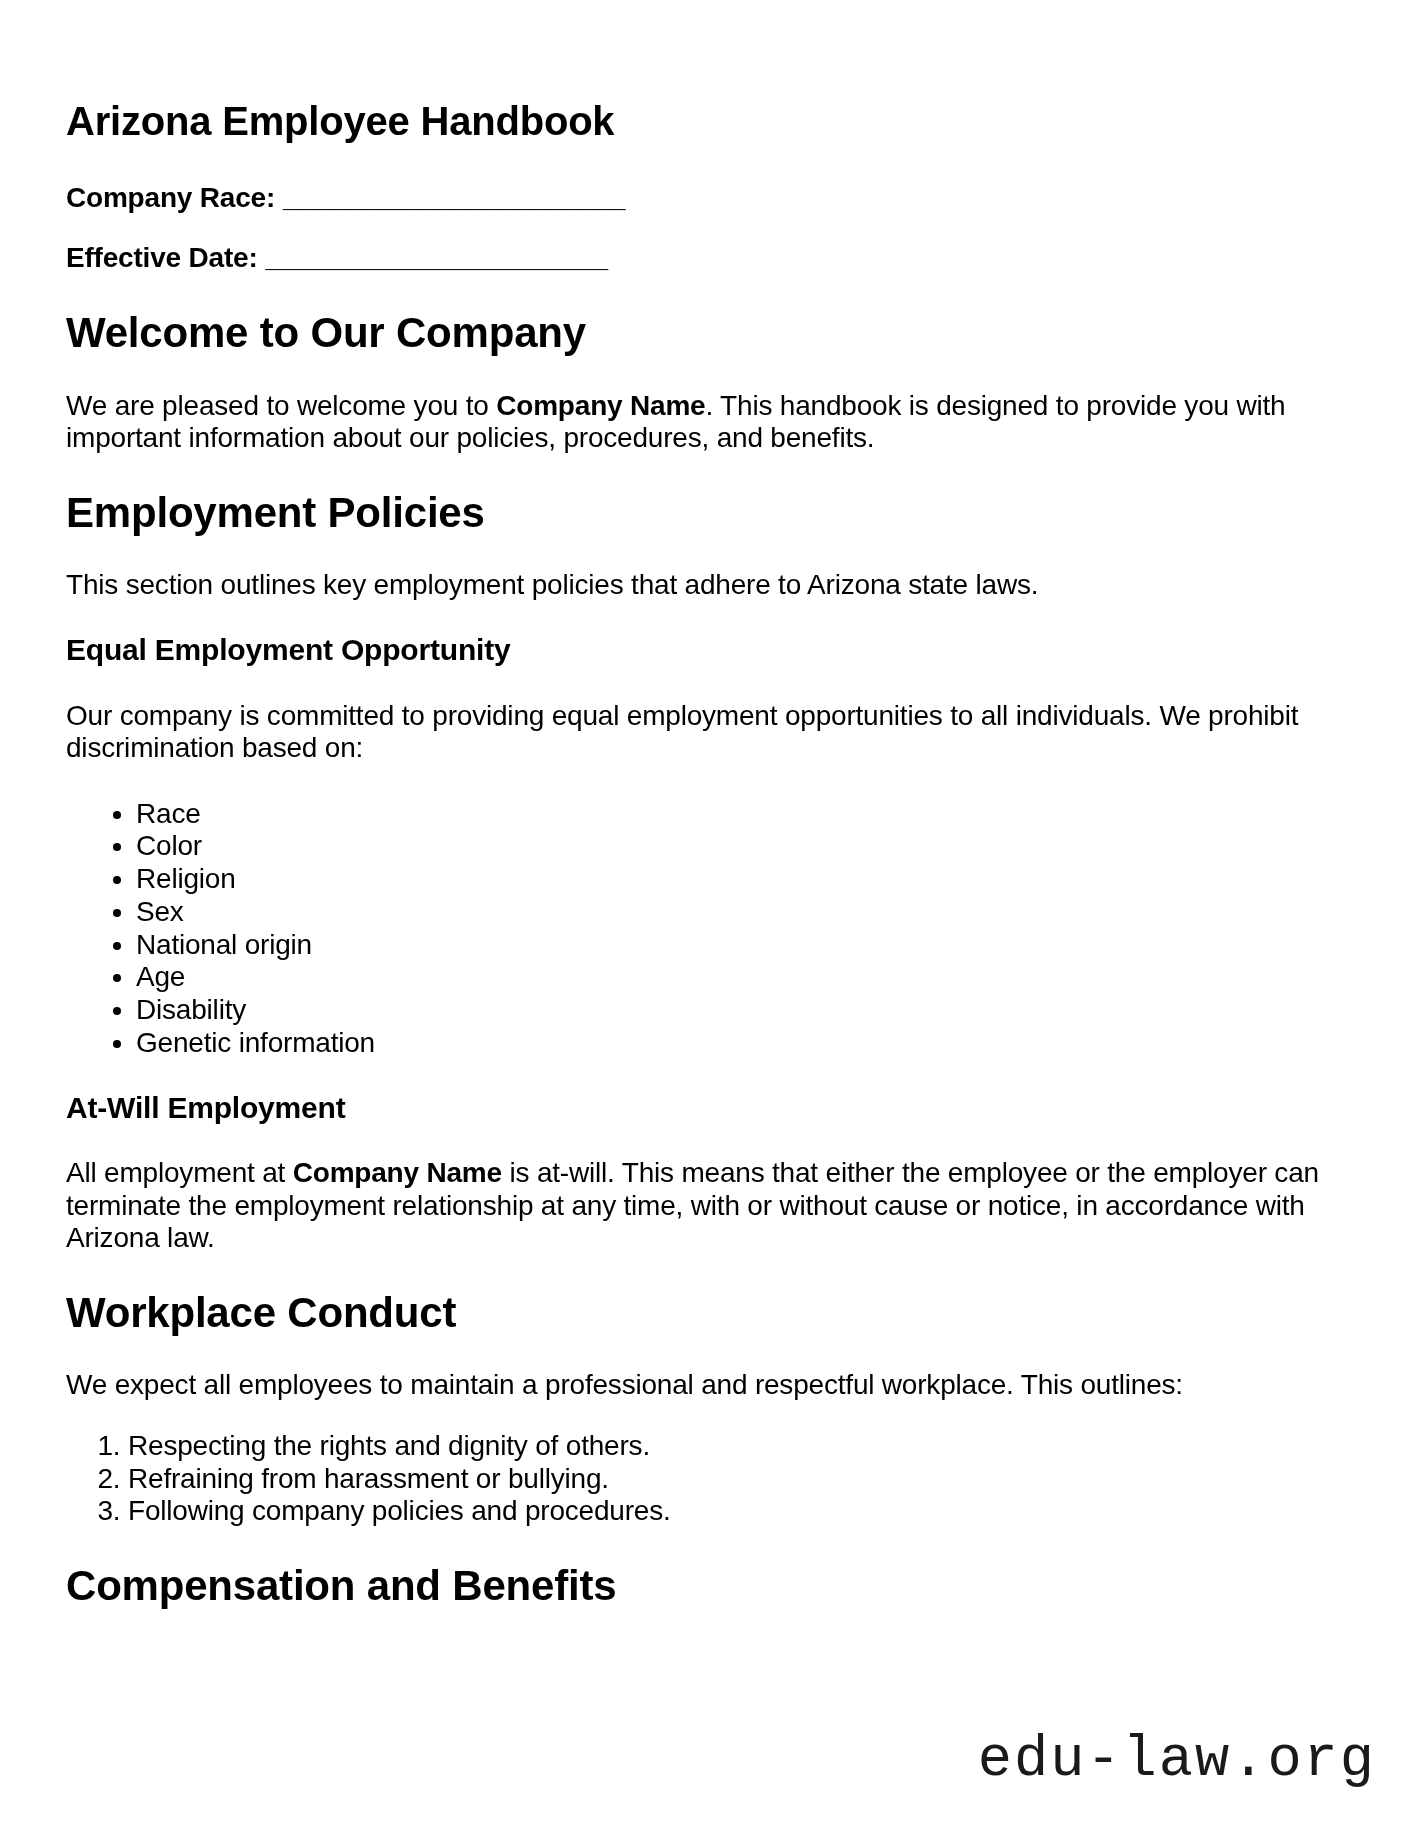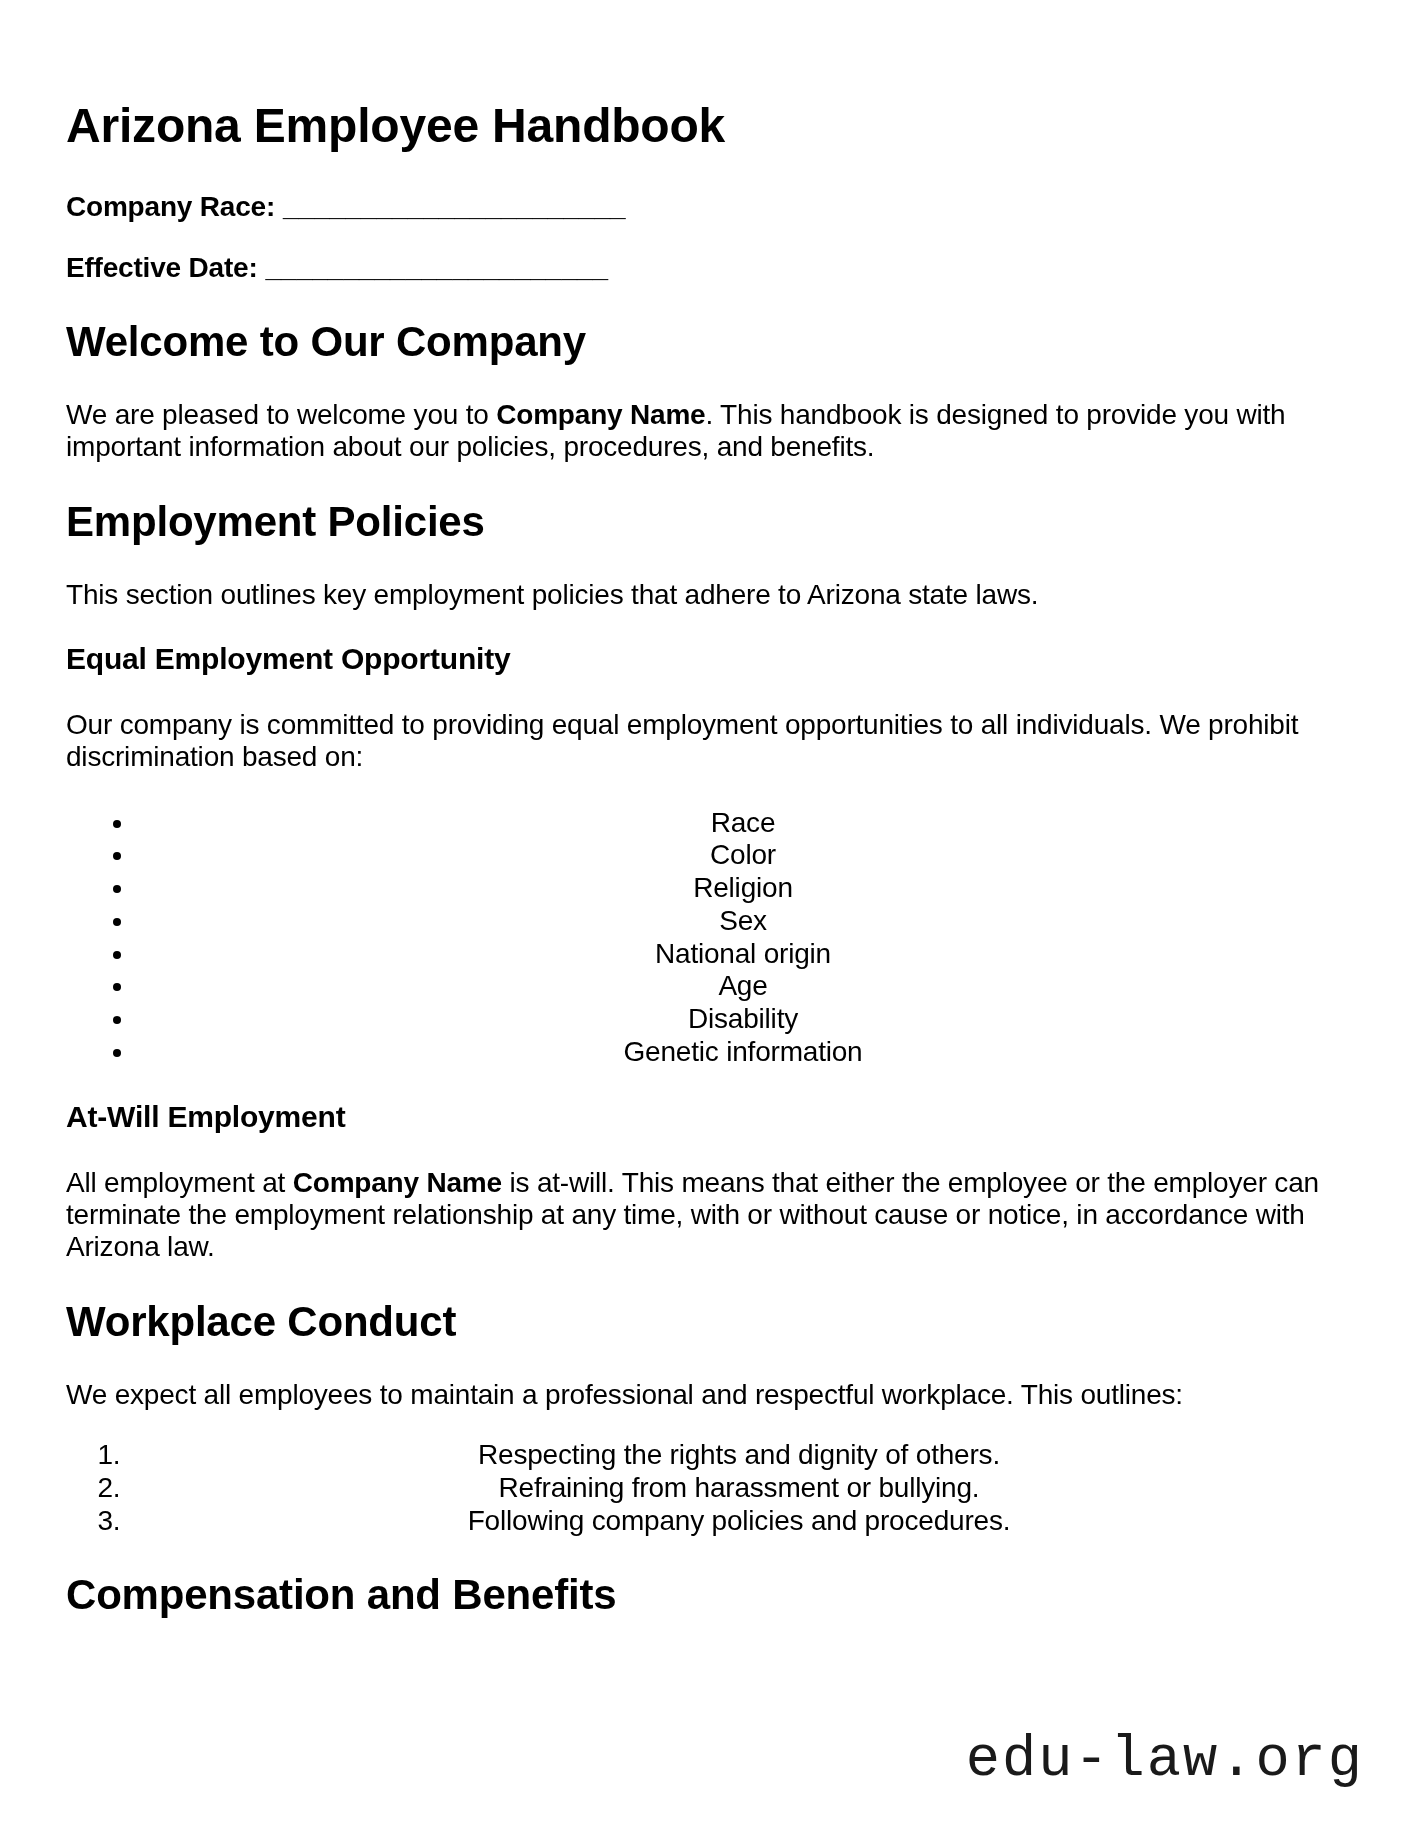--- a/index.html
+++ b/index.html
@@ -10,34 +10,34 @@
     height: 1832px;
     background: #ffffff;
     color: #000000;
     font-family: "Liberation Sans", sans-serif;
     font-size: 28px;
     line-height: 1.16;
     letter-spacing: -0.2px;
     padding: 98px 66px 0 66px;
     overflow: hidden;
   }
-  h1 { font-size: 48px; line-height: 1.15; font-weight: bold; }
+  h1 { font-size: 40px; line-height: 1.15; font-weight: bold; }
   h2 { font-size: 42px; line-height: 1.16; font-weight: bold; margin-top: 34px; }
   h3 { font-size: 30px; line-height: 1.16; font-weight: bold; margin-top: 31px; }
   p  { margin-top: 32px; }
   .field { margin-top: 38px; font-weight: bold; white-space: nowrap; }
   .field + .field { margin-top: 28px; }
   .blank { font-weight: bold; margin-left: 8px; letter-spacing: 0; }
   ul { margin-top: 33px; padding-left: 70px; list-style: disc outside; }
   ol { margin-top: 28px; padding-left: 62px; list-style: decimal outside; }
-  li { line-height: 1.17; text-align: center; }
+  li { line-height: 1.17; }
   .watermark {
     position: absolute;
     top: 1727px;
-    right: 52px;
+    right: 40px;
     font-family: "Liberation Mono", "DejaVu Sans Mono", monospace;
     font-size: 57px;
     letter-spacing: 2px;
     color: #1a1a1a;
     font-weight: normal;
   }
 </style>
 </head>
 <body>
 

